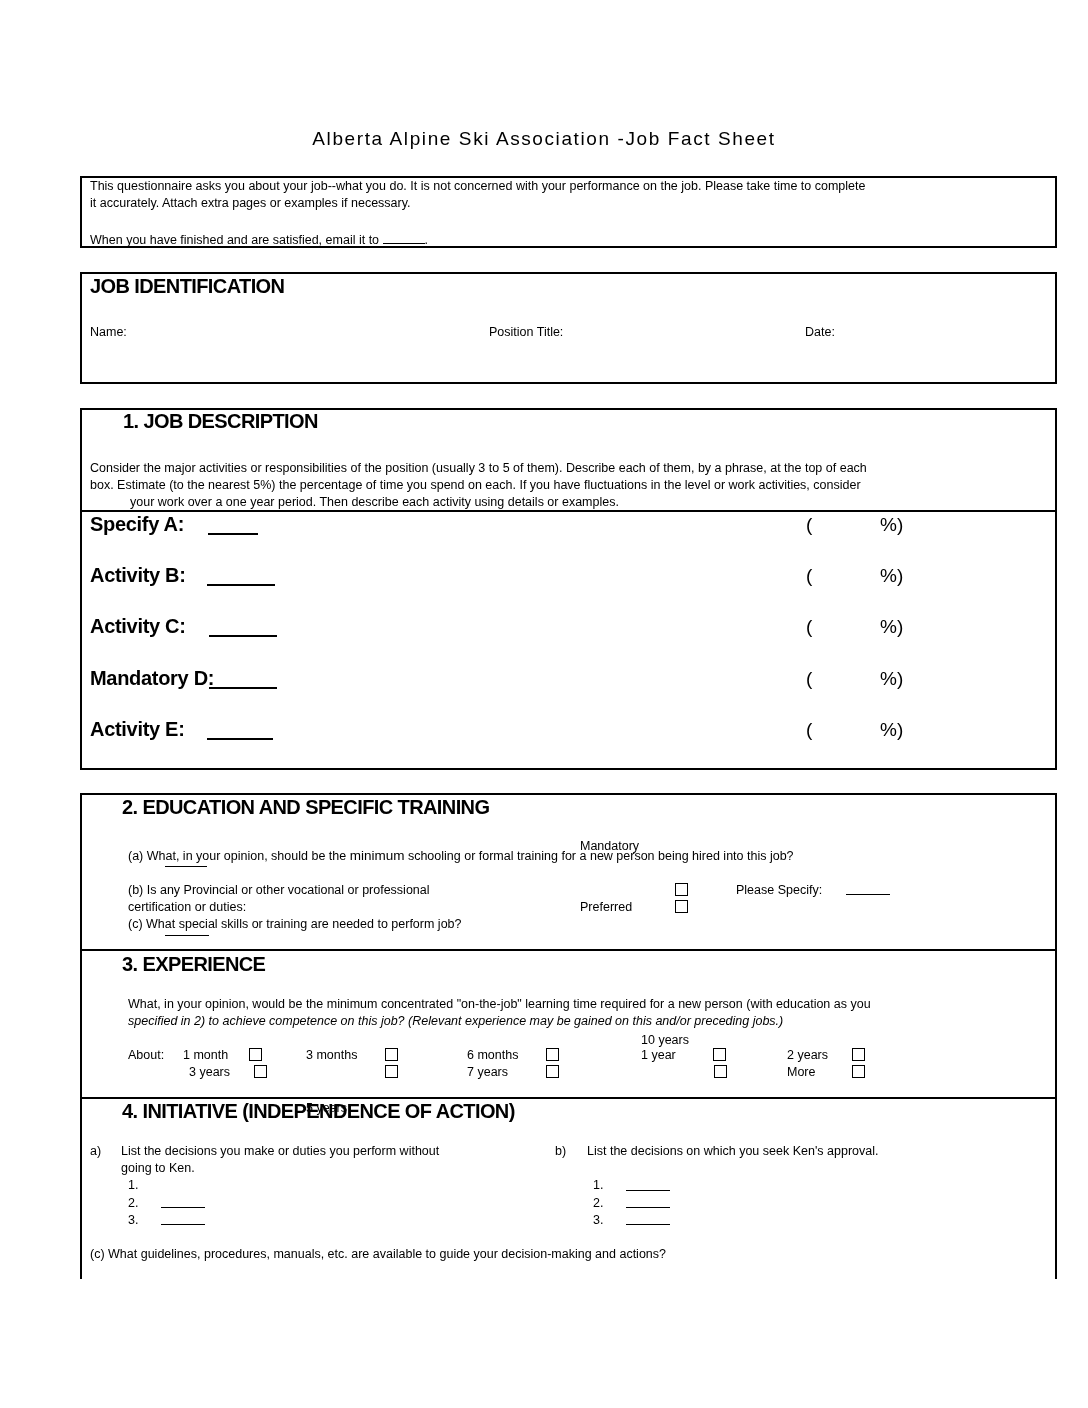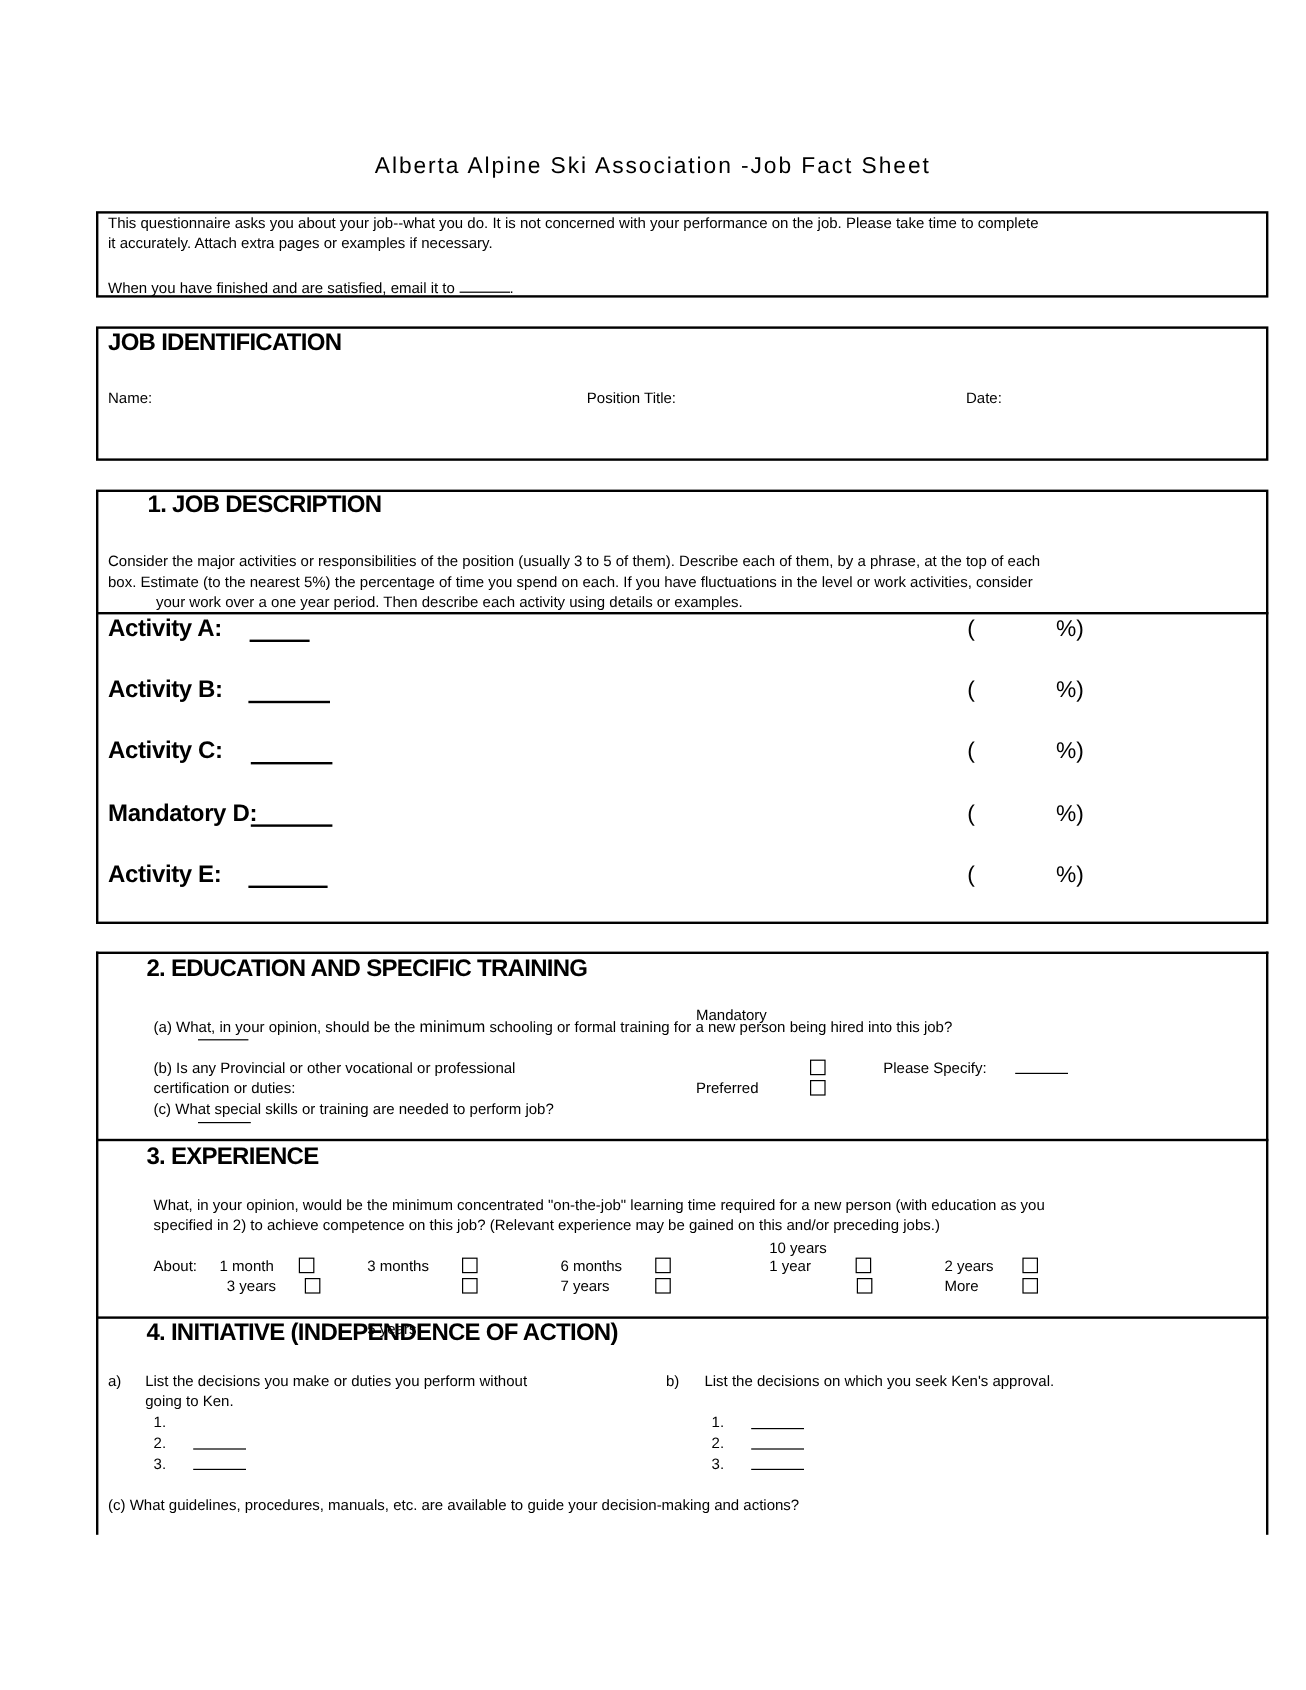--- a/index.html
+++ b/index.html
@@ -37,21 +37,21 @@
 <div class="abs small" style="left:489px; top:324px;">Position Title:</div>
 <div class="abs small" style="left:805px; top:324px;">Date:</div>
 
 <div class="box" style="top:408px; height:358px;"></div>
 <div class="abs h-bold" style="left:123px; top:410px;">1.  JOB DESCRIPTION</div>
 <div class="abs small" style="left:90px; top:460px;">Consider the major activities or responsibilities of the position (usually 3 to 5 of them).  Describe each of them, by a phrase, at the top of each</div>
 <div class="abs small" style="left:90px; top:477px;">box.  Estimate (to the nearest 5%) the percentage of time you spend on each.  If you have fluctuations in the level or work activities, consider</div>
 <div class="abs small" style="left:90px; top:494px;margin-left:40px;">your work over a one year period.  Then describe each activity using details or examples.</div>
 <div class="hline" style="top:510px; height:2px;"></div>
 
-<div class="abs act" style="left:90px; top:513px;">Activity A:</div>
+<div class="abs act" style="left:90px; top:513px;">Specify A:</div>
 <span class="abs blank-lg" style="left:208px; top:533px; width:50px;"></span>
 <div class="abs pct" style="left:806px; top:514px;">(</div>
 <div class="abs pct" style="left:880px; top:514px;">%)</div>
 
 <div class="abs act" style="left:90px; top:564px;">Activity B:</div>
 <span class="abs blank-lg" style="left:207px; top:584px; width:68px;"></span>
 <div class="abs pct" style="left:806px; top:565px;">(</div>
 <div class="abs pct" style="left:880px; top:565px;">%)</div>
 
 <div class="abs act" style="left:90px; top:615px;">Activity C:</div>
@@ -87,21 +87,21 @@
 <div class="cb" style="left:675px; top:883px;"></div>
 <div class="abs small" style="left:580px; top:899px;">Preferred</div>
 <div class="cb" style="left:675px; top:900px;"></div>
 <div class="abs small" style="left:736px; top:882px;">Please Specify:</div>
 <span class="abs blank-lg" style="left:846px; top:894px; width:44px; border-bottom-width:1.5px;"></span>
 
 <div class="hline" style="top:949px; height:2px;"></div>
 
 <div class="abs h-bold" style="left:122px; top:953px;">3.  EXPERIENCE</div>
 <div class="abs small" style="left:128px; top:996px;">What, in your opinion, would be the minimum concentrated "on-the-job" learning time required for a new person (with education as you</div>
-<div class="abs small" style="left:128px; top:1013px;">specified in 2) to achieve competence on this job?  (Relevant experience may be gained on this and/or preceding jobs.)</div>
+<div class="abs small" style="left:128px; top:1013px;font-style:italic;">specified in 2) to achieve competence on this job?  (Relevant experience may be gained on this and/or preceding jobs.)</div>
 
 <div class="abs small" style="left:128px; top:1047px;">About:</div>
 
 <div class="abs small" style="left:183px; top:1047px;">1 month</div>
 <div class="cb" style="left:249px; top:1048px;"></div>
 <div class="abs small" style="left:306px; top:1047px;">3 months</div>
 <div class="cb" style="left:385px; top:1048px;"></div>
 <div class="abs small" style="left:467px; top:1047px;">6 months</div>
 <div class="cb" style="left:546px; top:1048px;"></div>
 <div class="abs small" style="left:641px; top:1047px;">1 year</div>

